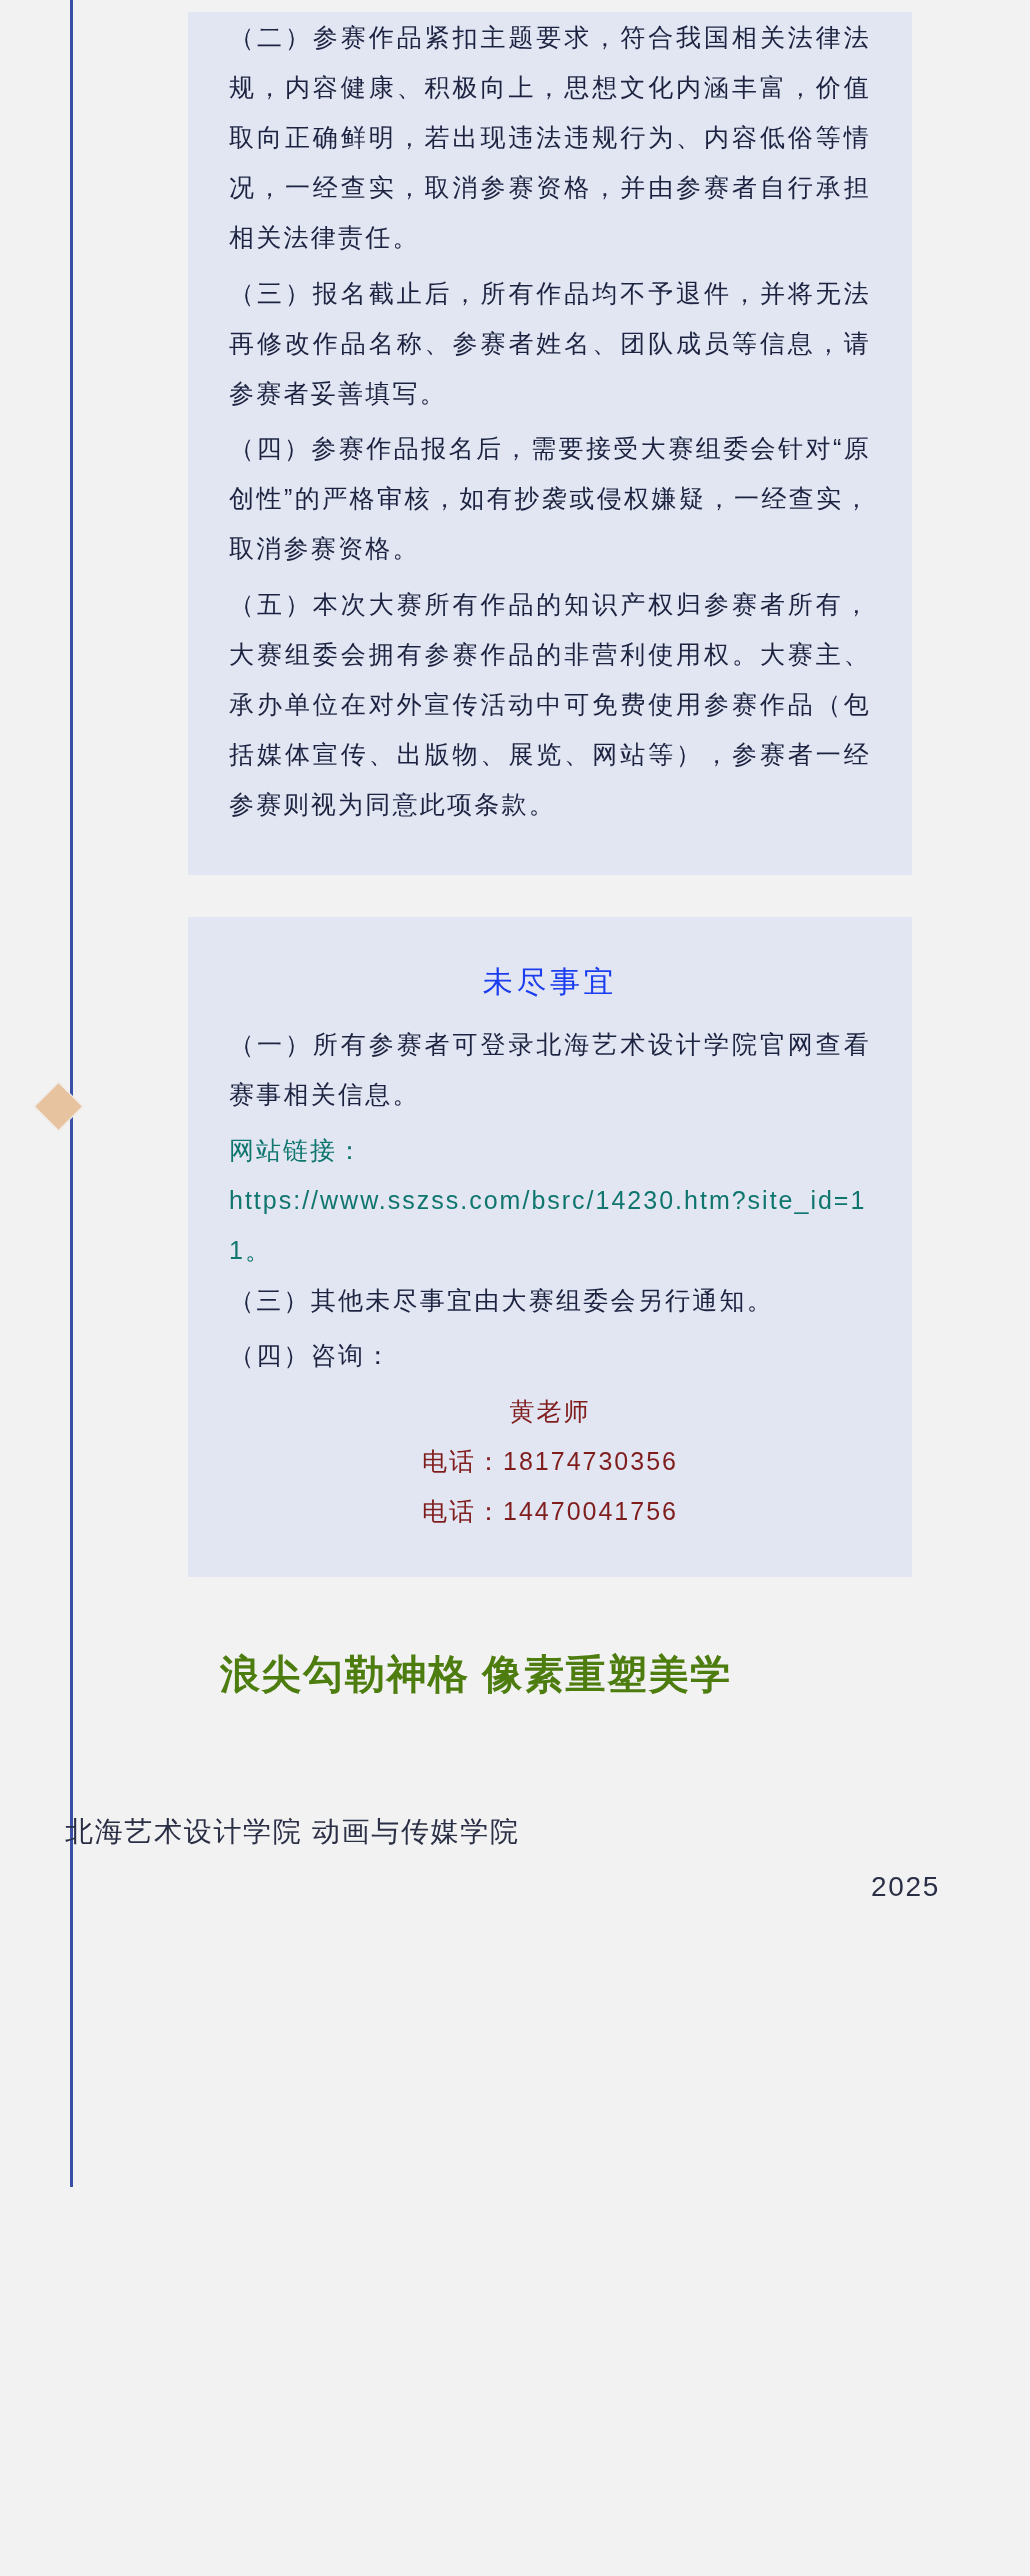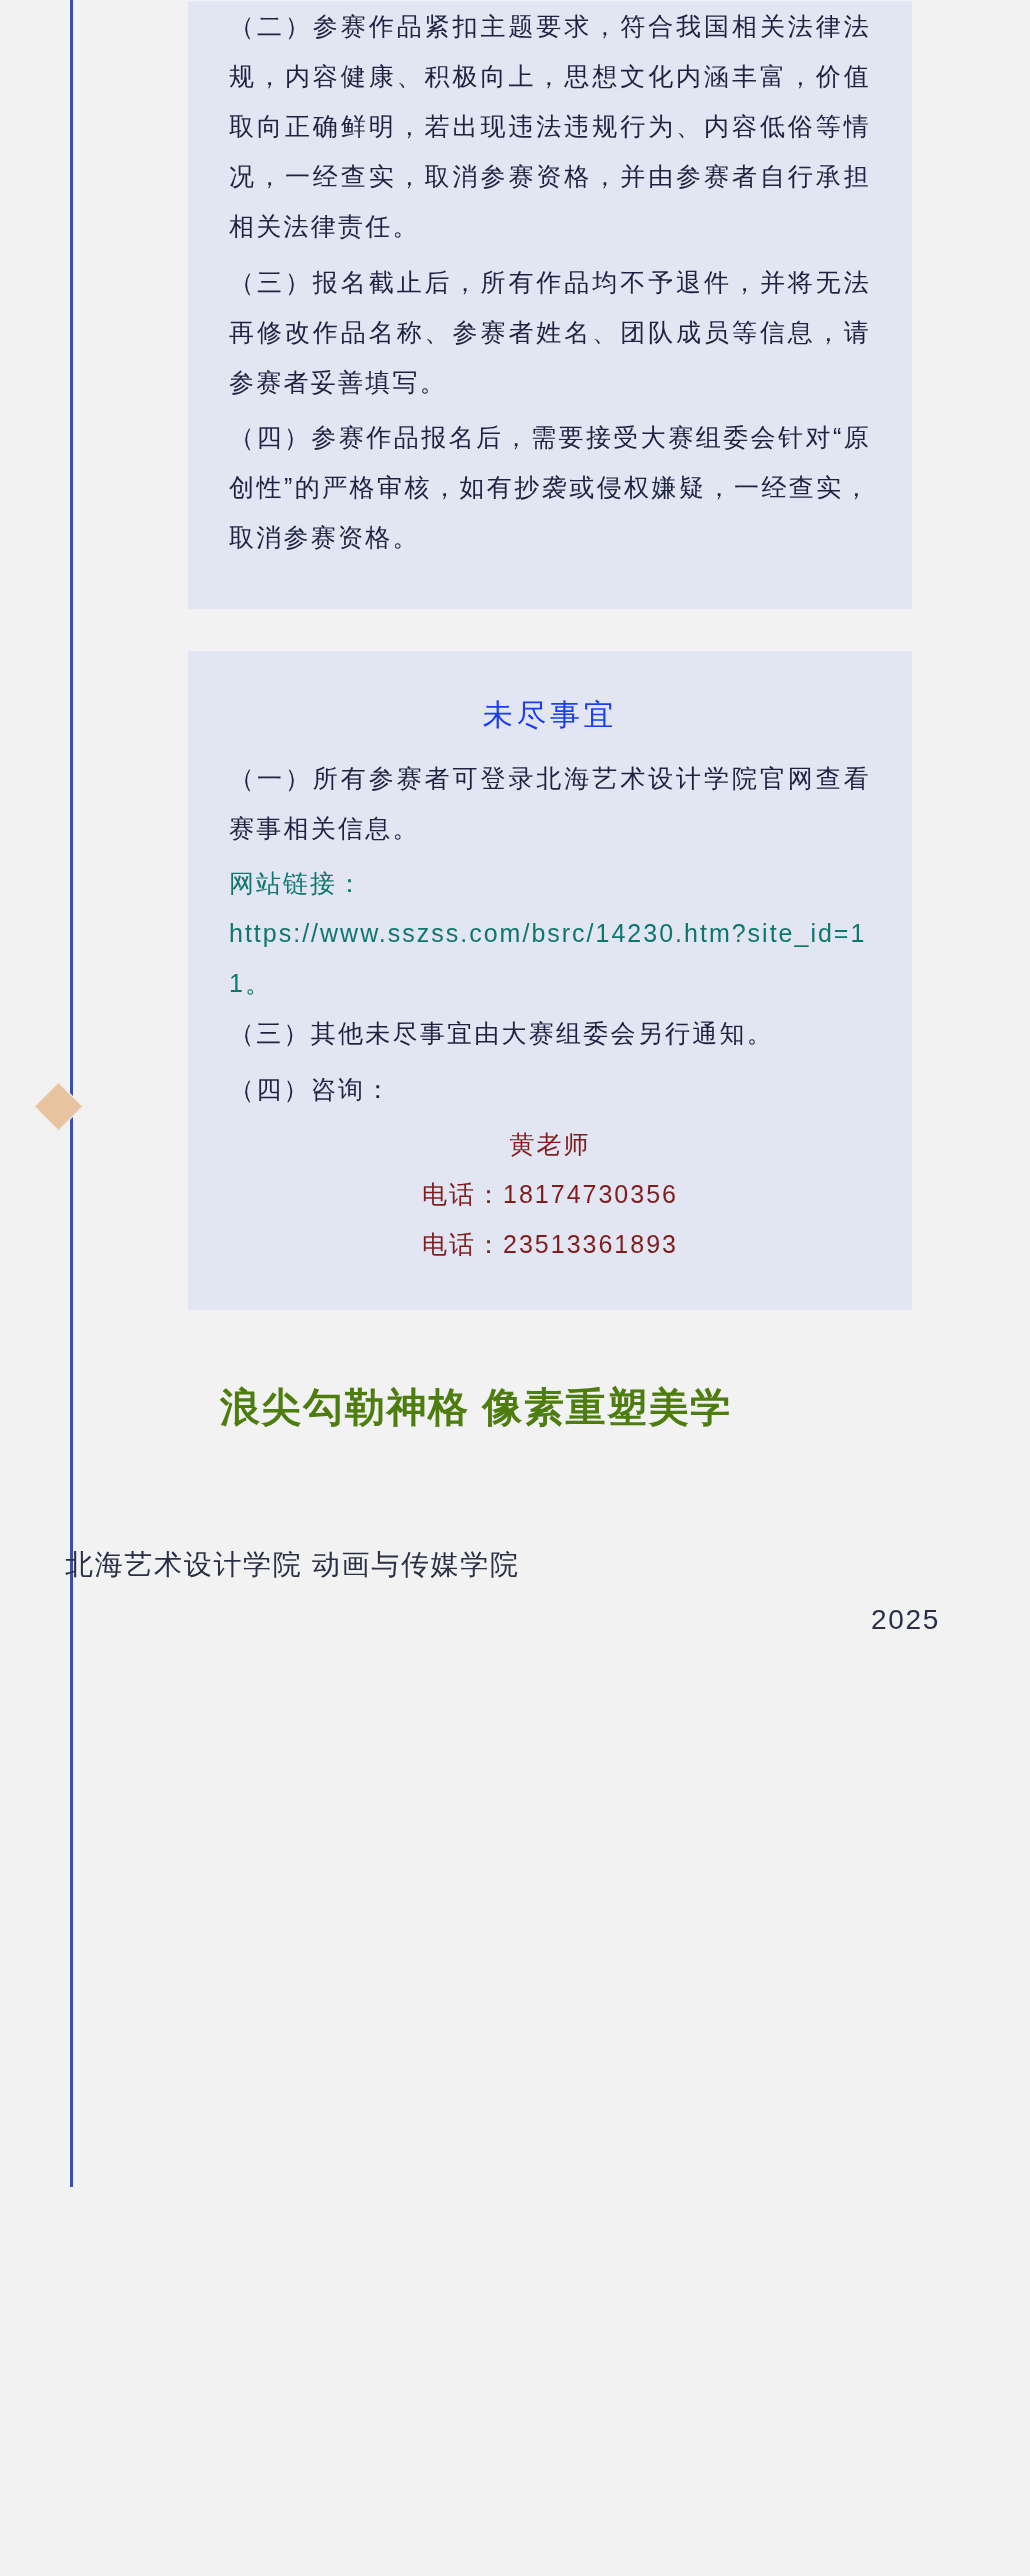--- a/index.html
+++ b/index.html
@@ -31,21 +31,21 @@
     top: 1089px;
     width: 33px;
     height: 33px;
     background: #e8c3a0;
     transform: rotate(45deg);
     border: 1.8px solid #f2f2f3;
   }
 
   .content {
     position: relative;
-    margin: 1px auto;
+    margin: 12px auto;
     width: 901px;
     box-sizing: border-box;
   }
 
   .panel {
     margin-left: 123px;
     margin-right: 54px;
     background: #e2e5f2;
     box-sizing: border-box;
     padding: 16.6px 41px 41px 41px;
@@ -135,34 +135,35 @@
 
 <div class="rail"></div>
 <div class="rail-diamond"></div>
 
 <div class="content">
 
   <div class="panel panel-top">
     <p class="para">（二）参赛作品紧扣主题要求，符合我国相关法律法规，内容健康、积极向上，思想文化内涵丰富，价值取向正确鲜明，若出现违法违规行为、内容低俗等情况，一经查实，取消参赛资格，并由参赛者自行承担相关法律责任。</p>
     <p class="para">（三）报名截止后，所有作品均不予退件，并将无法再修改作品名称、参赛者姓名、团队成员等信息，请参赛者妥善填写。</p>
     <p class="para">（四）参赛作品报名后，需要接受大赛组委会针对“原创性”的严格审核，如有抄袭或侵权嫌疑，一经查实，取消参赛资格。</p>
+    <p class="para">（五）本次大赛所有作品的知识产权归参赛者所有，大赛组委会拥有参赛作品的非营利使用权。大赛主、承办单位在对外宣传活动中可免费使用参赛作品（包括媒体宣传、出版物、展览、网站等），参赛者一经参赛则视为同意此项条款。</p>
   </div>
 
   <div class="gap"></div>
 
   <div class="panel">
     <div class="section-title">未尽事宜</div>
     <p class="para">（一）所有参赛者可登录北海艺术设计学院官网查看赛事相关信息。</p>
     <p class="url-line">网站链接：</p>
     <p class="url-line">https://www.sszss.com/bsrc/14230.htm?site_id=11。</p>
     <p class="para">（三）其他未尽事宜由大赛组委会另行通知。</p>
     <p class="para">（四）咨询：</p>
     <p class="contact">黄老师</p>
     <p class="contact">电话：18174730356</p>
-    <p class="contact">电话：23513361893</p>
+    <p class="contact">电话：14470041756</p>
   </div>
 
   <div class="slogan">浪尖勾勒神格 像素重塑美学</div>
 
   <div class="footer">北海艺术设计学院 动画与传媒学院</div>
   <div class="footer-year">2025</div>
 
   <div class="bottom-space"></div>
 </div>
 

